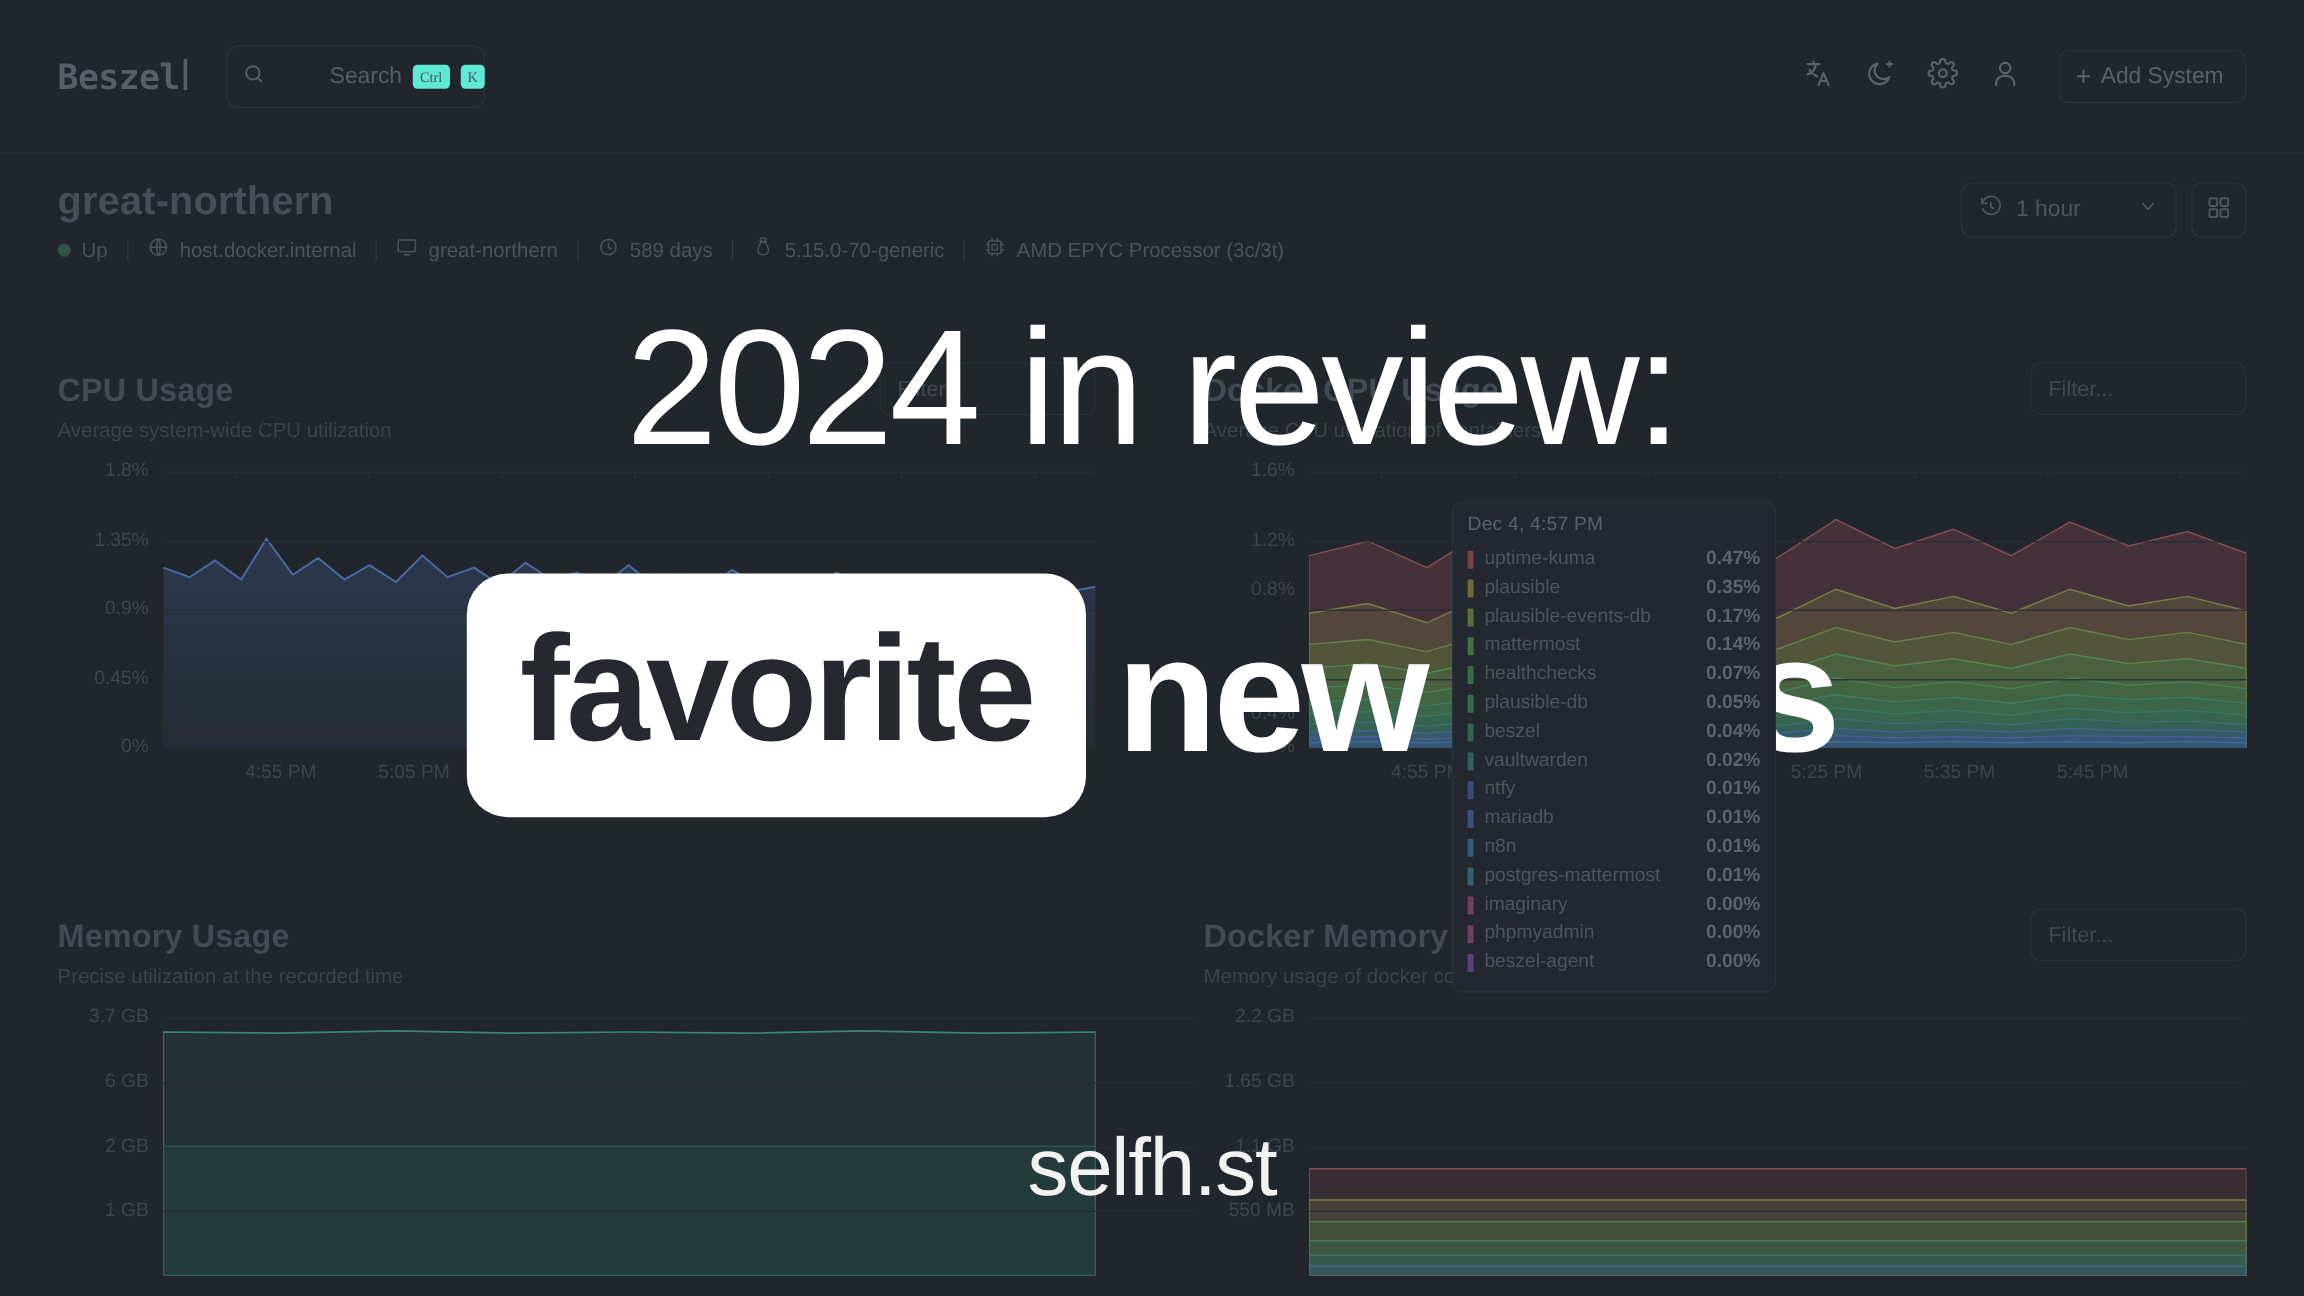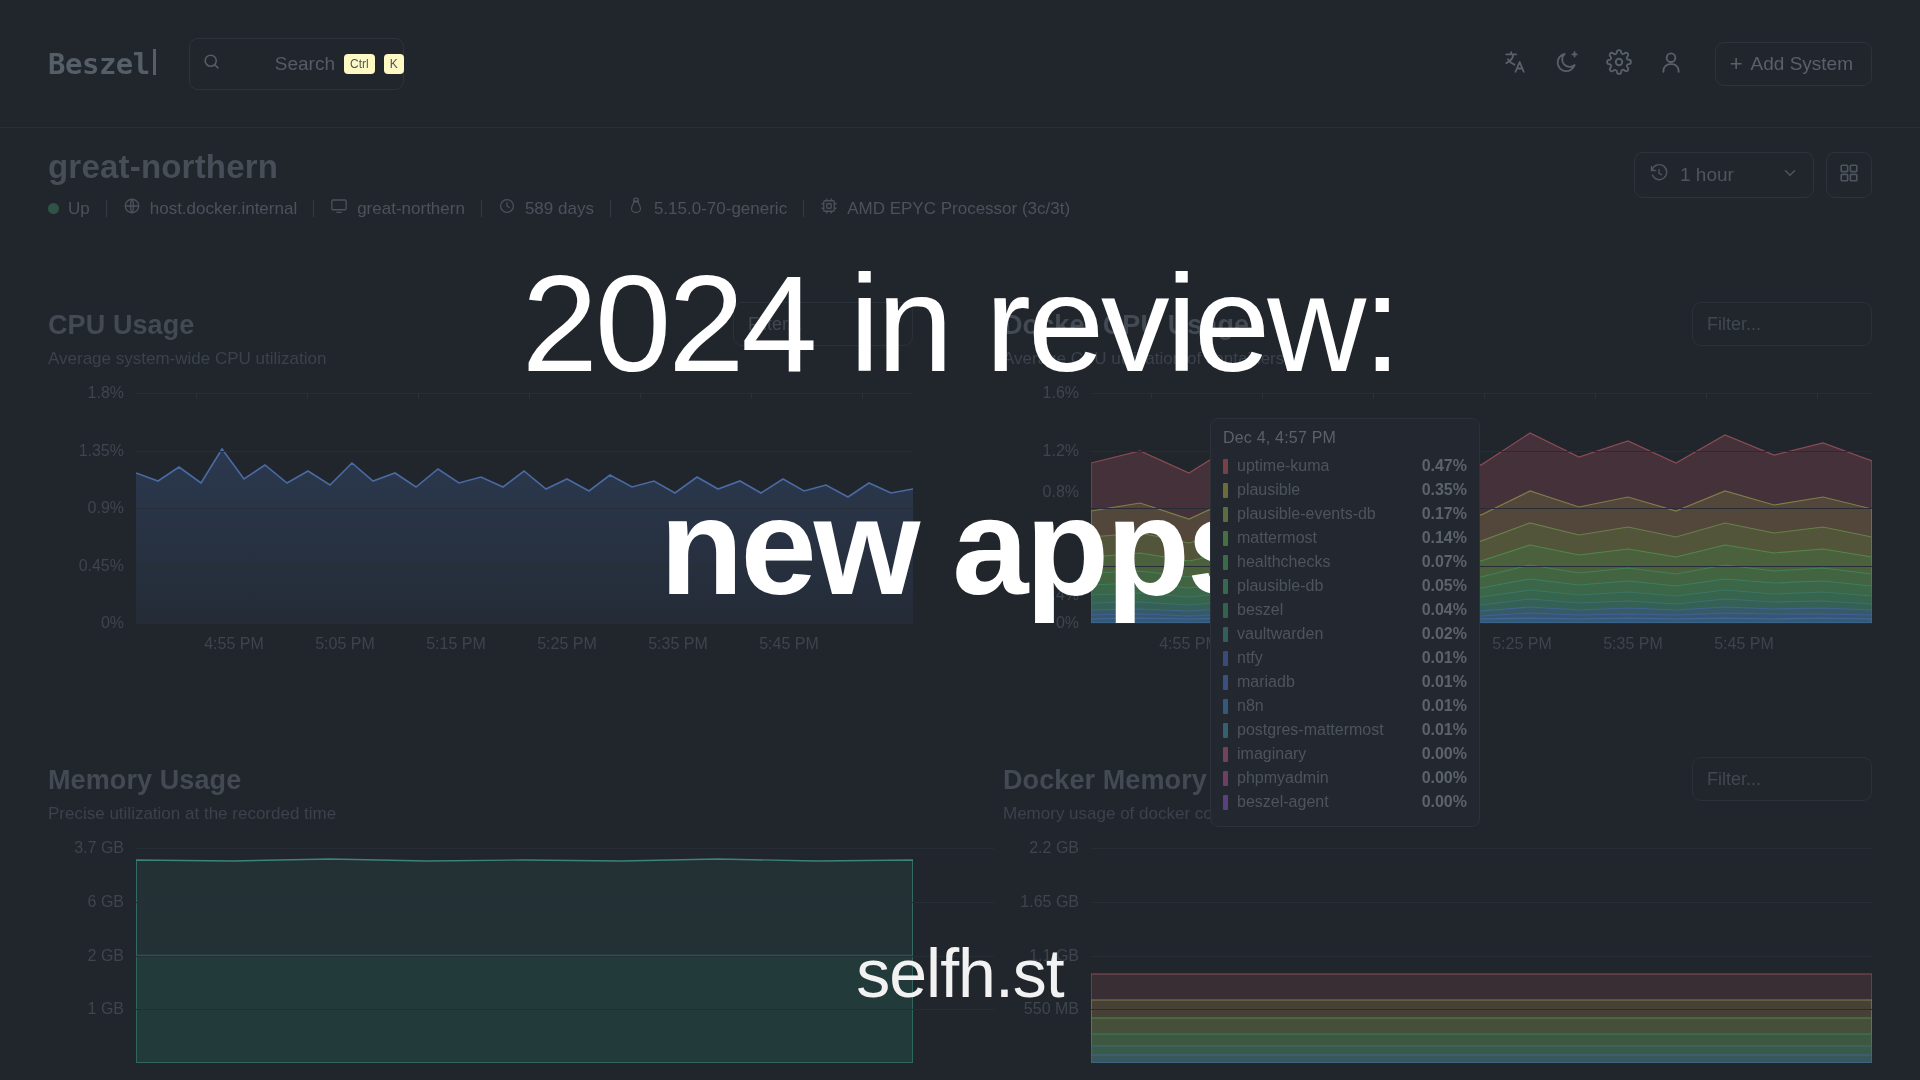--- a/index.html
+++ b/index.html
@@ -29,23 +29,23 @@
     content: ""; position: absolute; right: -2px; top: 2px;
     width: 3px; height: 26px; background: #565e68;
   }
   .searchbox {
     margin-left: 35px; height: 52px; width: 215px;
     border: 1px solid #2d333b; border-radius: 9px;
     display: flex; align-items: center; gap: 9px; padding: 0 12px;
   }
   .searchbox .ph { font-size: 19px; color: #555c66; flex: 1; margin-left: 45px; }
   .kbd {
-    font-family: Liberation Sans, sans-serif;
+    font-family: Liberation Serif, serif;
     font-size: 12px; color: #4d545d;
-    background: #fef9c3; border-radius: 4px;
+    background: #5eead4; border-radius: 4px;
     padding: 4px 6px; line-height: 1;
   }
   .hdr-right { margin-left: auto; display: flex; align-items: center; gap: 8px; }
   .icon-btn {
     width: 44px; height: 44px; display: flex; align-items: center; justify-content: center;
     border-radius: 8px; color: #596069;
   }
   .add-sys {
     display: flex; align-items: center; gap: 8px;
     height: 44px; padding: 0 18px 0 14px; margin-left: 14px;
@@ -512,17 +512,18 @@
           <path fill="#335d5e" fill-opacity="0.36" stroke="#3c6f70" stroke-width="1.2" d="M0,198 L781,198 L781,215 L0,215 Z"></path>
           <path fill="#37557a" fill-opacity="0.38" stroke="#416490" stroke-width="1.2" d="M0,207 L781,207 L781,215 L0,215 Z"></path>
         </svg>
       </div>
     </div>
   </div>
 
   <div class="overlay">
     <div class="ov-line1">2024 in review:</div>
     <div class="ov-line2">
+      <span class="ov-pill">favorite</span>
       <span class="ov-rest">new apps</span>
     </div>
     <div class="brand">selfh.st</div>
   </div>
 </div>
 
 </body></html>

